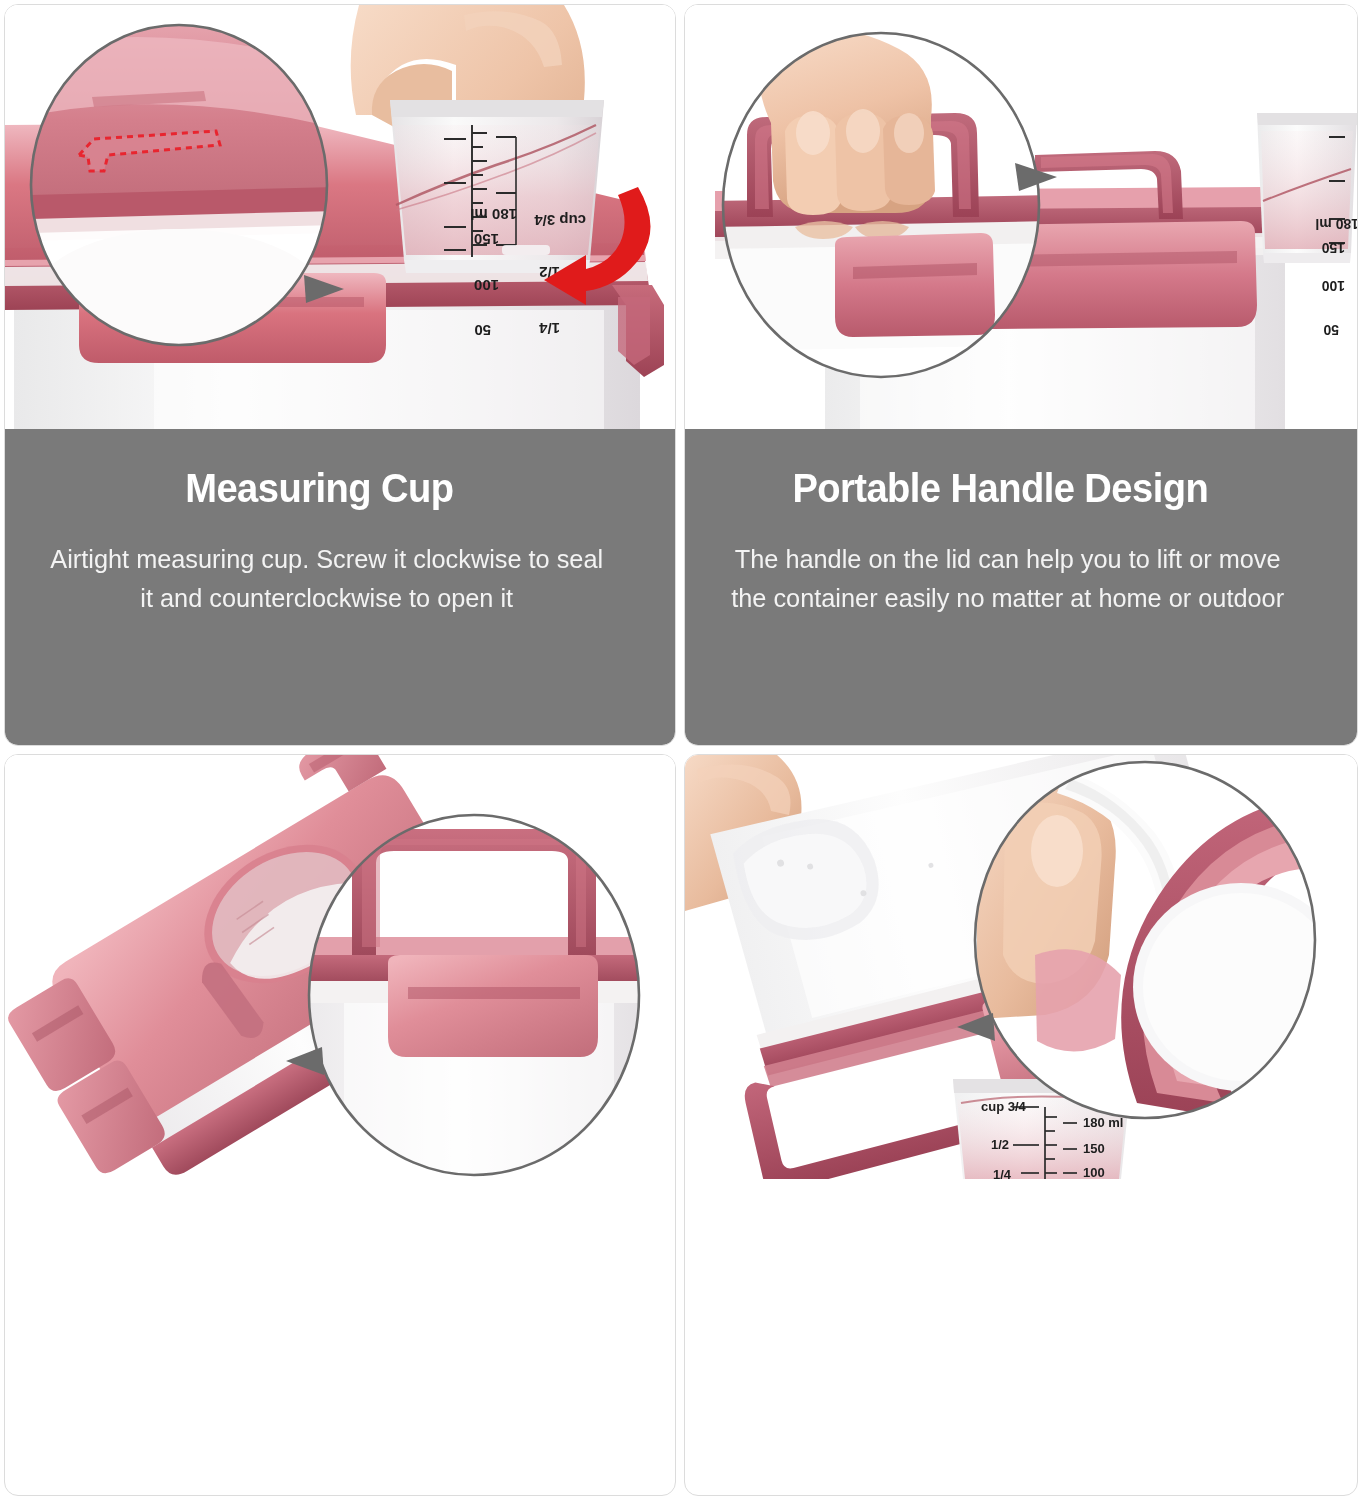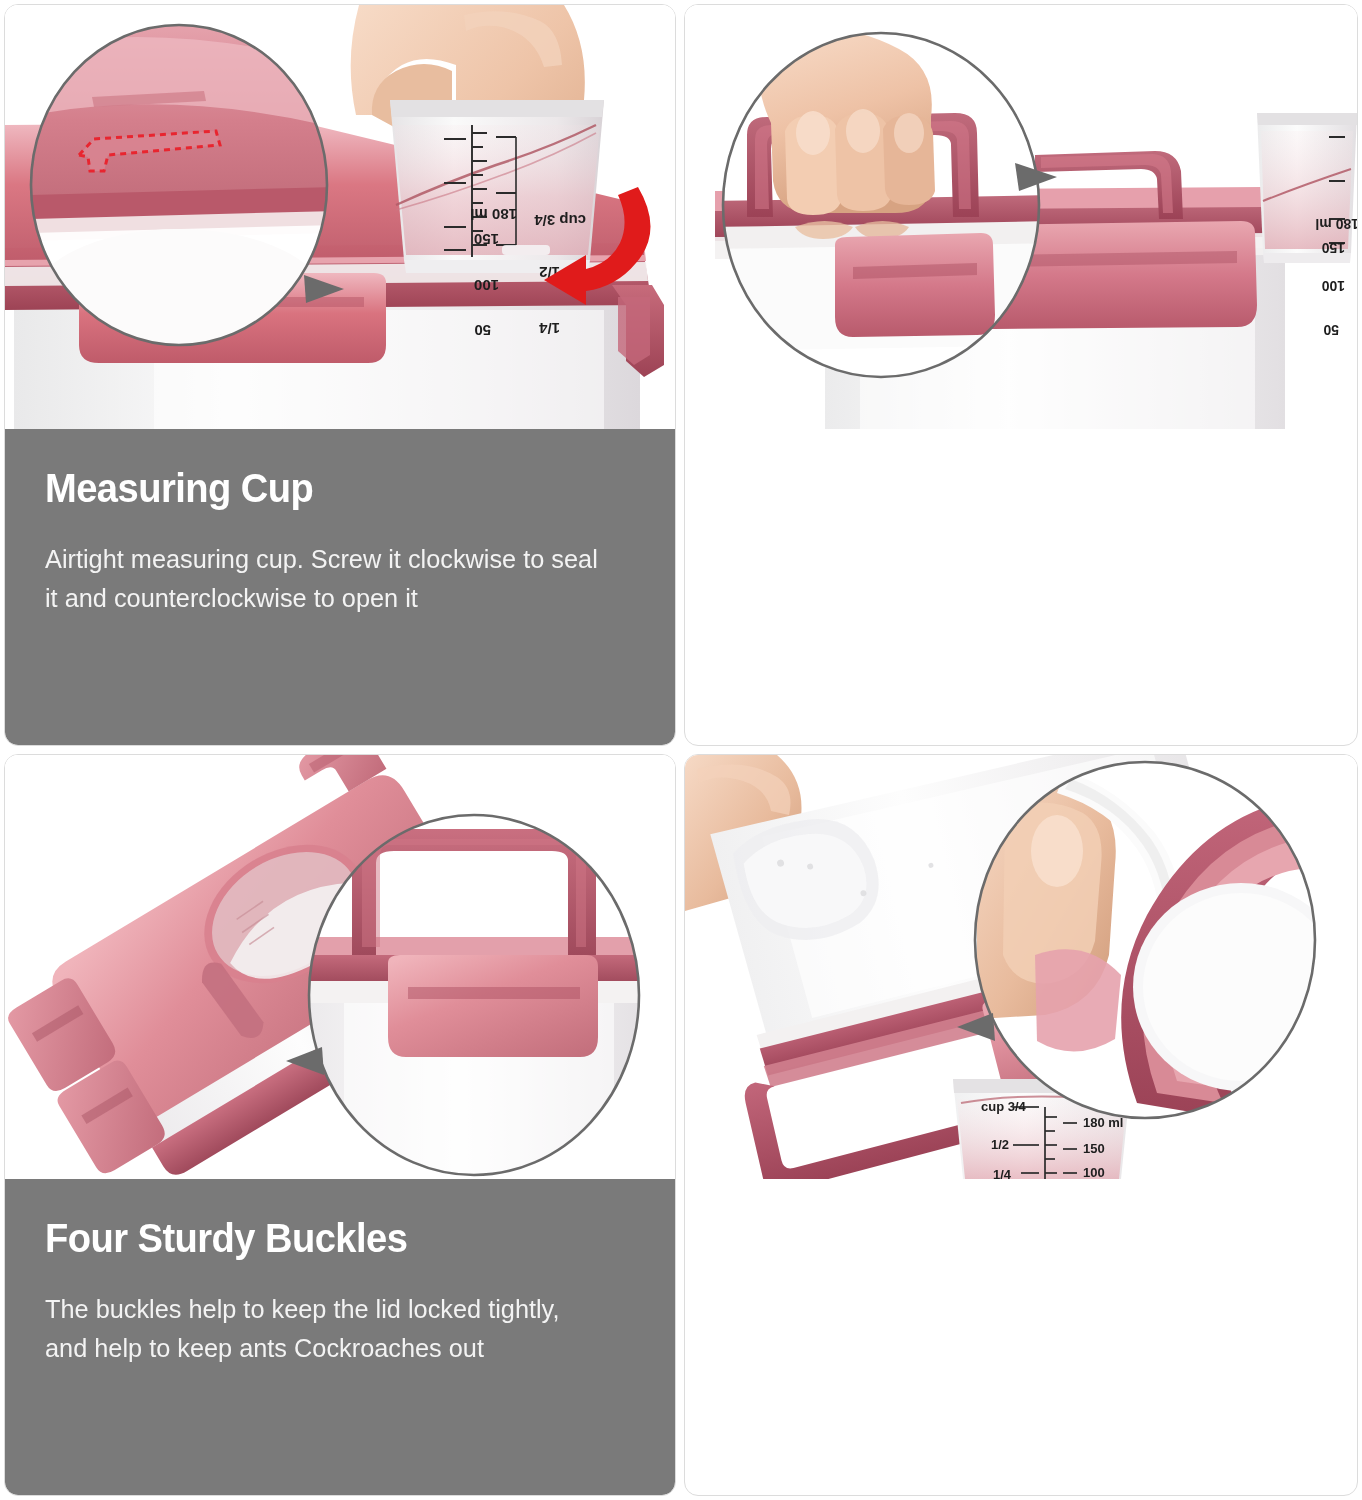--- a/index.html
+++ b/index.html
@@ -31,20 +31,21 @@
     overflow:hidden;
     background:#ffffff;
   }
   .caption{
     position:absolute;left:0;right:0;bottom:0;
     top:424px;
     background:#7a7a7a;
     border-radius:0 0 13px 13px;
     padding:38px 40px 0 40px;
     box-sizing:border-box;
+    text-align:center;
   }
   .cap-title{
     color:#ffffff;
     font-size:41px;
     font-weight:bold;
     line-height:1.05;
     letter-spacing:-0.6px;
     margin:0 0 30px 0;
     font-family:"Liberation Sans", sans-serif;
     transform:scaleX(0.93);
@@ -297,20 +298,24 @@
             </g>
 
             <path d="M150 240 Q150 232 162 232 L296 228 Q308 228 308 240 L310 310 Q310 330 292 330 L168 332 Q150 332 150 312 Z" fill="url(#c2pink)"></path>
             <path d="M168 262 L292 258 L292 270 L168 274 Z" fill="#ae5264" opacity="0.5"></path>
           </g>
           <ellipse cx="196" cy="200" rx="158" ry="172" fill="none" stroke="#6b6b6b" stroke-width="2.6"></ellipse>
           <path d="M330 158 L372 172 L334 186 Z" fill="#6b6b6b"></path>
         </g>
       </svg>
     </div>
+    <div class="caption">
+      <h2 class="cap-title">Portable Handle Design</h2>
+      <p class="cap-body">The handle on the lid can help you to lift or move the container easily no matter at home or outdoor</p>
+    </div>
   </div>
 
   <div class="card">
     <div class="photo">
       <svg class="scene" viewBox="0 0 672 424" preserveAspectRatio="xMidYMid slice">
         <defs>
           <linearGradient id="c3pink" x1="0.1" y1="0" x2="0.9" y2="1">
             <stop offset="0" stop-color="#f0b4bb"></stop>
               <stop offset="0.4" stop-color="#e08e99"></stop>
               <stop offset="1" stop-color="#c4707d"></stop>
@@ -377,24 +382,20 @@
             <path d="M348 92 Q348 74 368 74 L570 74 Q592 74 592 94 L592 200 L564 200 L564 106 Q564 96 548 96 L390 96 Q372 96 372 108 L372 200 L348 200 Z" fill="url(#c3deep)"></path>
             <path d="M358 98 Q358 84 374 84 L566 84 Q582 84 582 98 L582 192 L572 192 L572 102 Q572 90 556 90 L386 90 Q376 90 376 102 L376 192 L358 192 Z" fill="#cf7585" opacity="0.5"></path>
 
             <path d="M384 208 Q384 200 396 200 L582 200 Q594 200 594 212 L594 282 Q594 302 576 302 L402 302 Q384 302 384 282 Z" fill="url(#c3pink)"></path>
             <path d="M404 232 L576 232 L576 244 L404 244 Z" fill="#ae5264" opacity="0.5"></path>
           </g>
           <ellipse cx="470" cy="240" rx="165" ry="180" fill="none" stroke="#6b6b6b" stroke-width="2.6"></ellipse>
           <path d="M318 292 L282 306 L320 320 Z" fill="#6b6b6b"></path>
         </g>
       </svg>
-    </div>
-    <div class="caption">
-      <h2 class="cap-title">Four Sturdy Buckles</h2>
-      <p class="cap-body">The buckles help to keep the lid locked tightly, and help to keep ants Cockroaches out</p>
     </div>
   </div>
 
   <div class="card">
     <div class="photo">
       <svg class="scene" viewBox="0 0 672 424" preserveAspectRatio="xMidYMid slice">
         <defs>
           <linearGradient id="c4pink" x1="0" y1="0" x2="0" y2="1">
             <stop offset="0" stop-color="#eeb0b9"></stop>
               <stop offset="0.5" stop-color="#dd8e9b"></stop>

